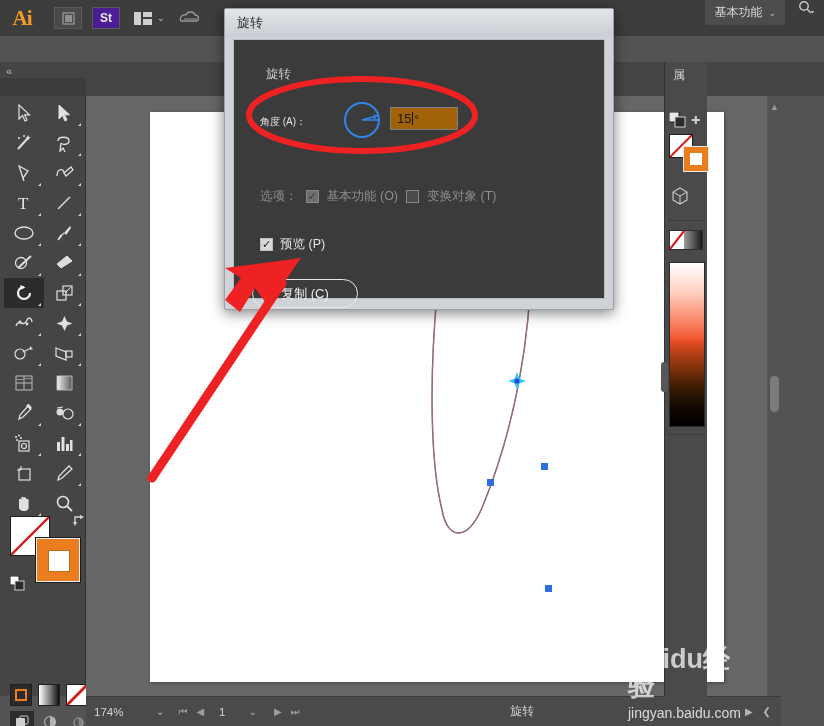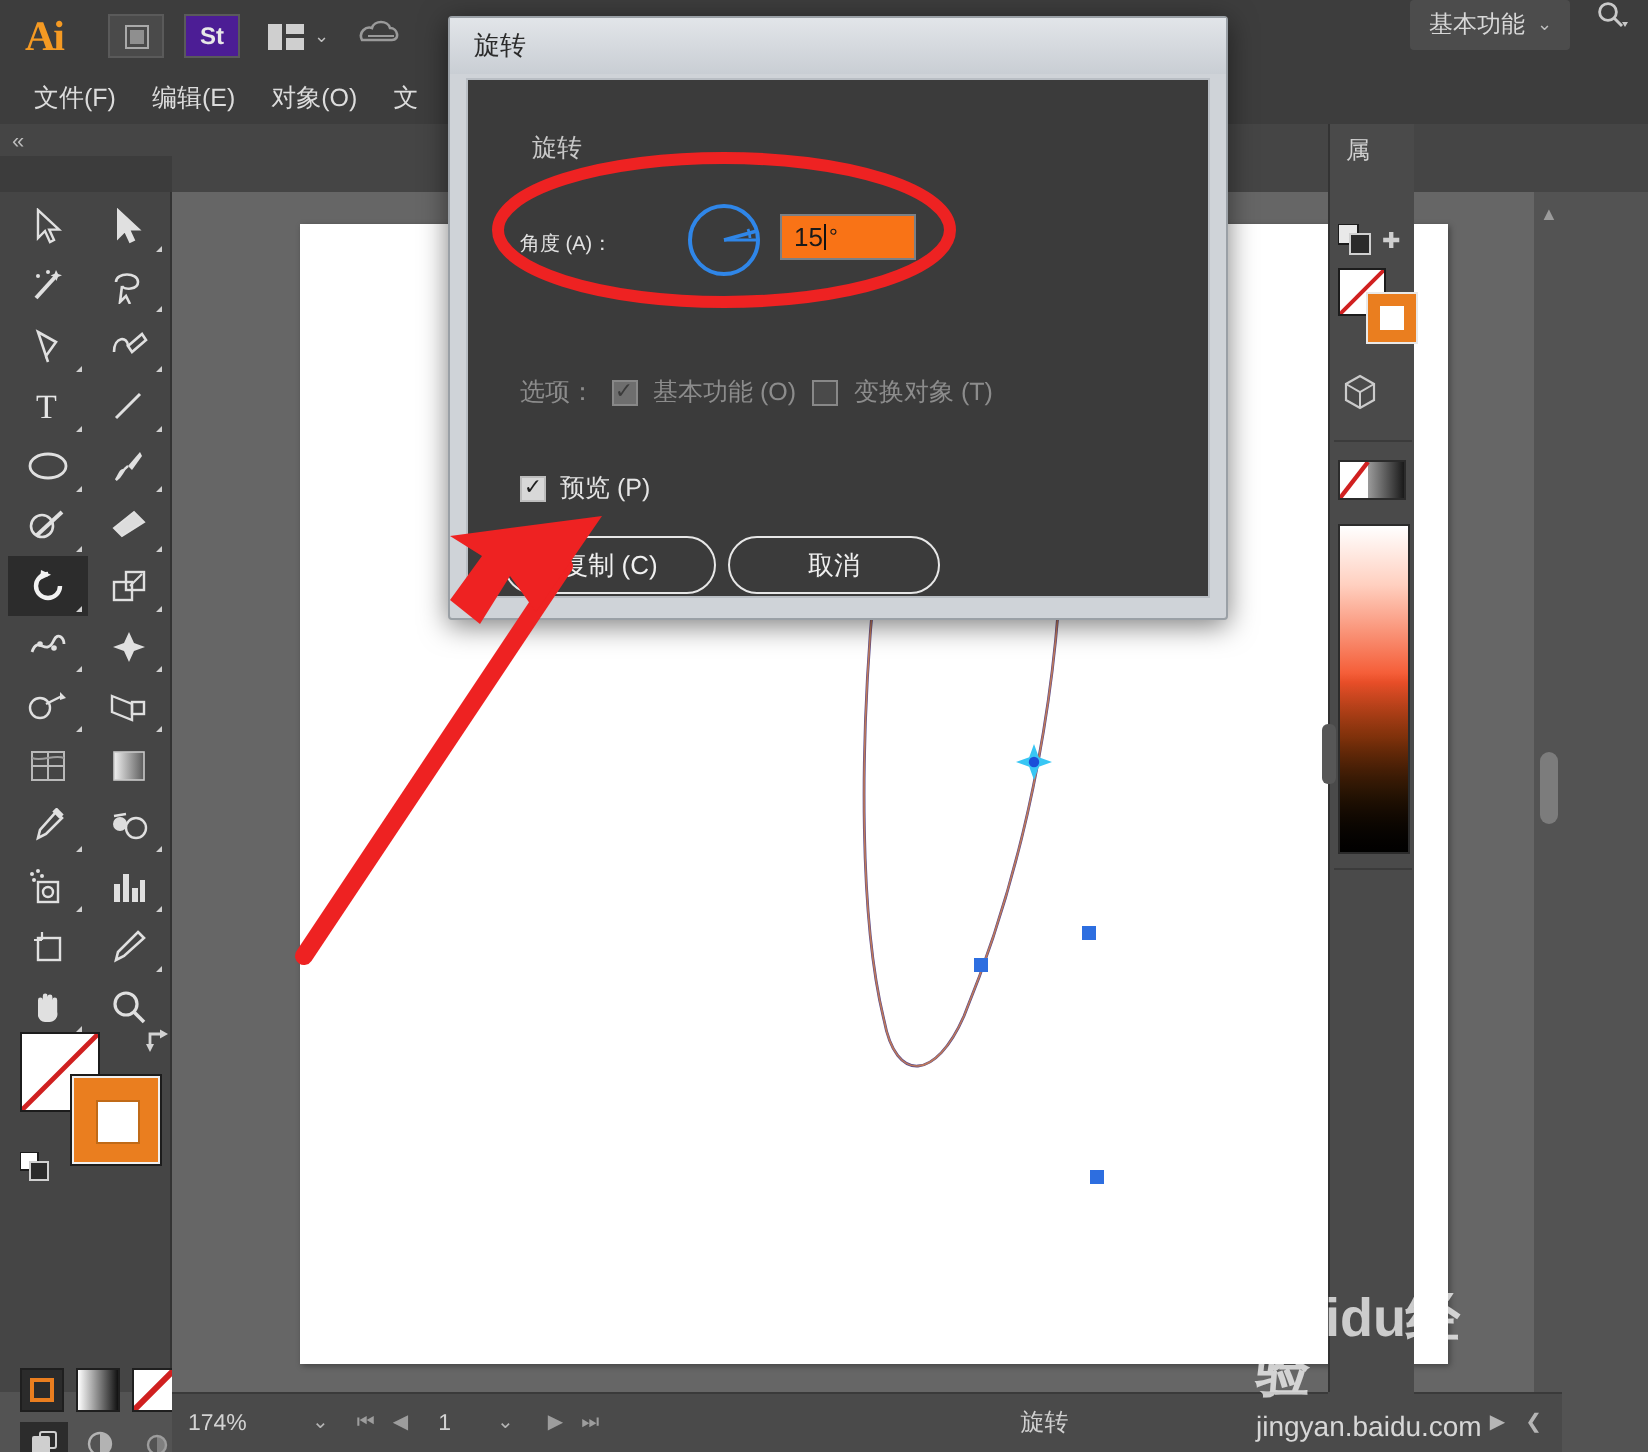--- a/index.html
+++ b/index.html
@@ -267,21 +267,21 @@
   }
   .dlg-angle-label {
     position: absolute; left: 26px; top: 75px;
     color: #e2e2e2; font-size: 10px;
   }
   .dial {
     position: absolute; left: 108px; top: 60px; width: 40px; height: 40px;
   }
   .angle-input {
     position: absolute; left: 156px; top: 67px; width: 68px; height: 23px;
-    background: #f97316; border: 1px solid #7b8086;
+    background: #a16207; border: 1px solid #7b8086;
     display: flex; align-items: center; padding-left: 6px;
     color: #1a1a1a; font-size: 13px;
     font-family: "Liberation Sans", sans-serif;
   }
   .caret-bar {
     display: inline-block; width: 1px; height: 13px; background: #111;
     margin: 0 1px;
   }
   .deg { font-size: 11px; }
   .opt-row {
@@ -295,22 +295,22 @@
     color: #3b3b3b; font-size: 11px; line-height: 1;
   }
   .cb.off { background: #4a4a4a; color: transparent; }
   .preview-row {
     position: absolute; left: 26px; top: 196px;
     display: flex; align-items: center; gap: 7px;
     color: #e4e4e4; font-size: 12.5px;
   }
   .cb.on { background: #d8d8d8; border:1px solid #bdbdbd; color: #1e1e1e; }
   .btn-row {
-    position: absolute; left: 18px; top: 228px;
-    display: flex; gap: 6px;
+    position: absolute; left: 18px; top: 239px;
+    display: flex; gap: 18px;
   }
   .dbtn {
     width: 106px; height: 29px;
     border: 1px solid #e7e7e7; border-radius: 15px;
     background: transparent;
     color: #f0f0f0; font-size: 13px;
     display: flex; align-items: center; justify-content: center;
   }
   .dbtn.primary { border-color: #ffffff; }
 
@@ -370,26 +370,20 @@
       <div class="search-glyph">
         <svg width="17" height="15" viewBox="0 0 17 15">
             <circle cx="7" cy="6" r="4.2" fill="none" stroke="#c9c9c9" stroke-width="1.4"></circle>
             <line x1="10" y1="9" x2="14" y2="13" stroke="#c9c9c9" stroke-width="1.5"></line>
             <path d="M14 11 l3 0 l-1.5 2.5 z" fill="#c9c9c9"></path>
           </svg>
       </div>
     </div>
   </div>
 
-  <div class="menustrip">
-    <div class="menu-item">文件(F)</div>
-    <div class="menu-item">编辑(E)</div>
-    <div class="menu-item">对象(O)</div>
-    <div class="menu-item">文</div>
-  </div>
 
   <div class="tabbar">
     <div class="collapse-arrows">«</div>
     <div class="tab-left-panel"></div>
   </div>
 
   <div class="toolbar">
     <div class="tool-grid">
 
       <div class="tool">
@@ -784,21 +778,20 @@
         <span>变换对象 (T)</span>
       </div>
 
       <div class="preview-row">
         <span class="cb on">✓</span>
         <span>预览 (P)</span>
       </div>
 
       <div class="btn-row">
         <div class="dbtn">复制 (C)</div>
-        <div class="dbtn">取消</div>
       </div>
     </div>
   </div>
 
   <svg class="anno">
     <ellipse cx="362" cy="115" rx="113" ry="36" fill="none" stroke="#ee2222" stroke-width="6"></ellipse>
     <g>
       <path d="M152 478 L282 283" stroke="#ee2222" stroke-width="9" stroke-linecap="round" fill="none"></path>
       <path d="M301 258 L268 306 L255 288 L240 312 L225 300 L241 278 L225 268 Z" fill="#ee2222"></path>
     </g>

